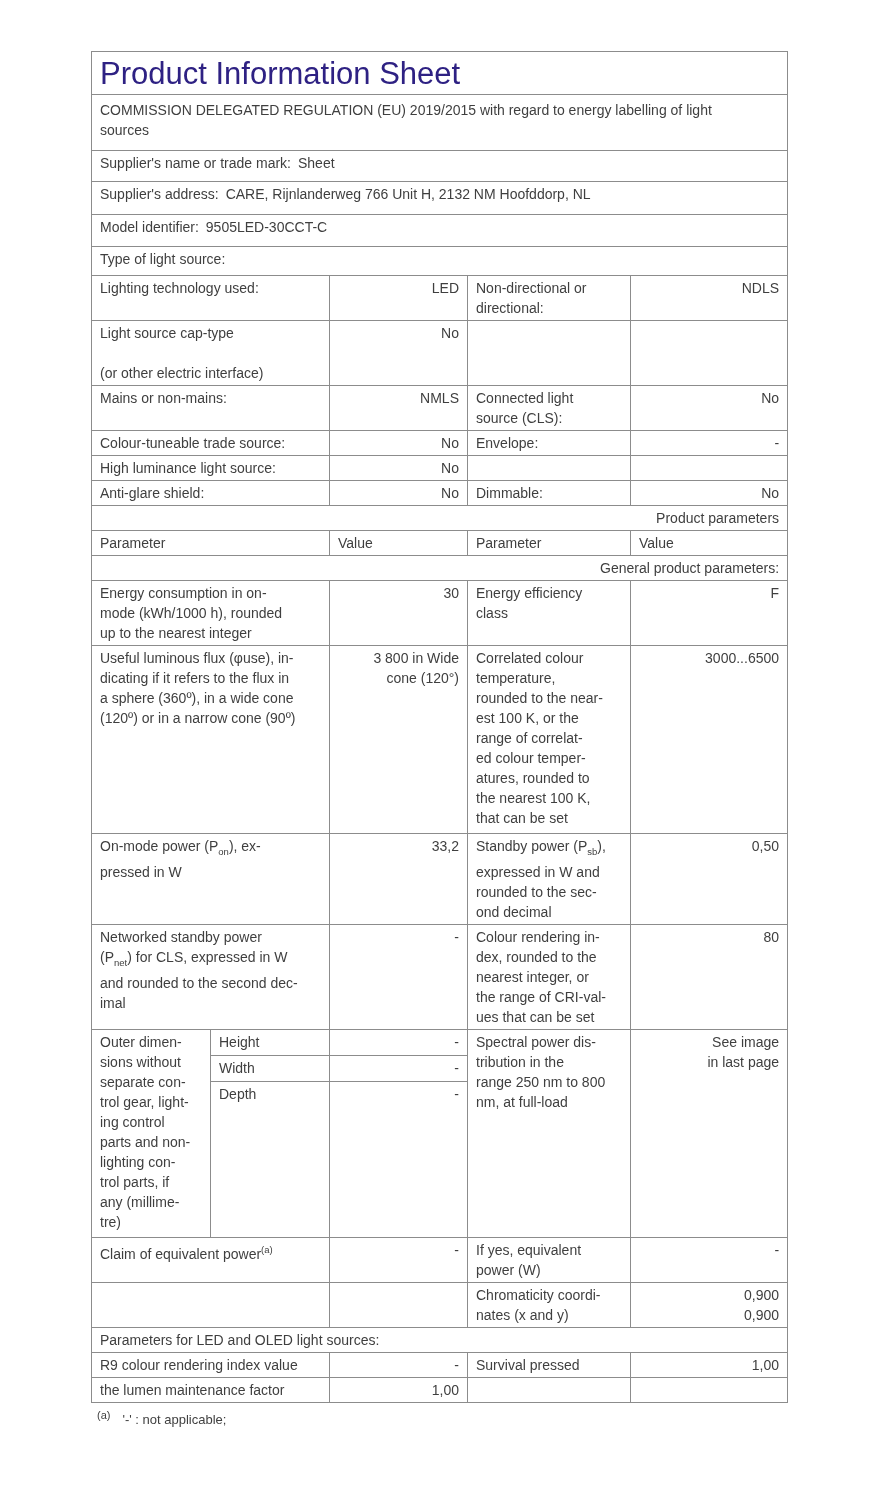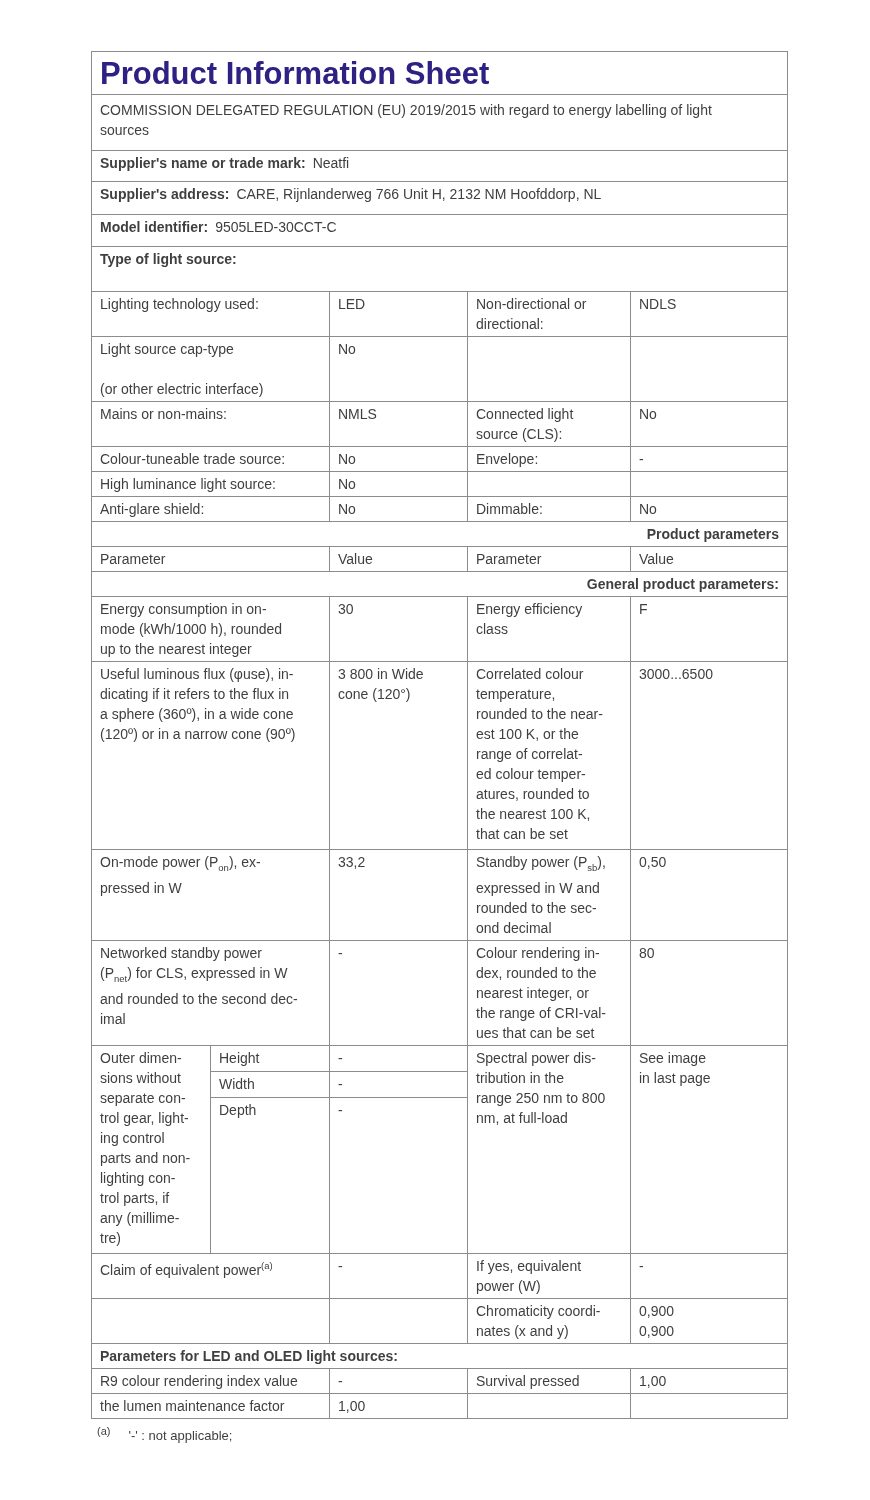--- a/index.html
+++ b/index.html
@@ -1,34 +1,34 @@
 <!DOCTYPE html>
 <html><head>
 <meta charset="utf-8">
 <style>
   html,body{margin:0;padding:0;background:#ffffff;}
   body{width:870px;height:1500px;font-family:"Liberation Sans",sans-serif;color:#3f3f3f;}
   .sheet{margin:51px 0 0 91px;width:696px;}
   table.main{border-collapse:collapse;table-layout:fixed;width:696px;}
   table.main td{border:1px solid #8c8c8c;vertical-align:top;font-size:14px;line-height:20px;
     padding:2px 8px;word-wrap:break-word;}
-  td.v{text-align:left;padding:2px 4px;}
-  td.b, .b{font-weight:bold;}
+  td.v{text-align:right;padding:2px 4px;}
+  td.b, .b{font-weight:normal;}
   td.center{text-align:right;}
   .title-cell{padding:4px 8px 2px 8px !important;}
-  .page-title{color:#2e2183;font-weight:bold;font-size:31px;line-height:36px;
+  .page-title{color:#2e2183;font-weight:normal;font-size:31px;line-height:36px;
     font-family:"Liberation Sans",sans-serif;}
   .reg{line-height:22px;padding-top:5px !important;}
   .sup-row .val{margin-left:7px;}
   sub{font-size:0.68em;}
   sup{font-size:0.68em;}
   .footnotes{margin:6px 0 0 6px;font-size:13px;color:#3f3f3f;}
   .footnotes .fline{margin-bottom:5px;}
   .footnotes sup{font-size:11px;}
-  .footnotes span{margin-left:18px;text-align:center;}
+  .footnotes span{margin-left:12px;text-align:center;}
 </style>
 </head>
 <body>
 
 <div class="sheet">
   <table class="main">
     <colgroup>
       <col style="width:119px">
         <col style="width:119px">
         <col style="width:138px">
@@ -42,35 +42,35 @@
         <div class="page-title">Product Information Sheet</div>
       </td>
     </tr>
 
     <tr style="height:56px">
       <td colspan="5" class="reg">COMMISSION DELEGATED REGULATION (EU) 2019/2015 with regard to energy labelling of light<br>sources</td>
     </tr>
 
     <tr style="height:31px">
       <td colspan="5" class="sup-row">
-        <span class="b">Supplier's name or trade mark:</span><span class="val">Neatfi</span>
+        <span class="b">Supplier's name or trade mark:</span><span class="val">Sheet</span>
       </td>
     </tr>
     <tr style="height:33px">
       <td colspan="5" class="sup-row">
         <span class="b">Supplier's address:</span><span class="val">CARE, Rijnlanderweg 766 Unit H, 2132 NM Hoofddorp, NL</span>
       </td>
     </tr>
     <tr style="height:32px">
       <td colspan="5" class="sup-row">
         <span class="b">Model identifier:</span><span class="val">9505LED-30CCT-C</span>
       </td>
     </tr>
 
-    <tr style="height:45px">
+    <tr style="height:29px">
       <td colspan="5" class="b">Type of light source:</td>
     </tr>
     <tr style="height:45px">
       <td colspan="2" class="p">Lighting technology used:</td>
       <td class="v">LED</td>
       <td class="p">Non-directional or<br>directional:</td>
       <td class="v">NDLS</td>
     </tr>
     <tr style="height:50px">
       <td colspan="2" class="p">Light source cap-type<br><br>(or other electric interface)</td>

